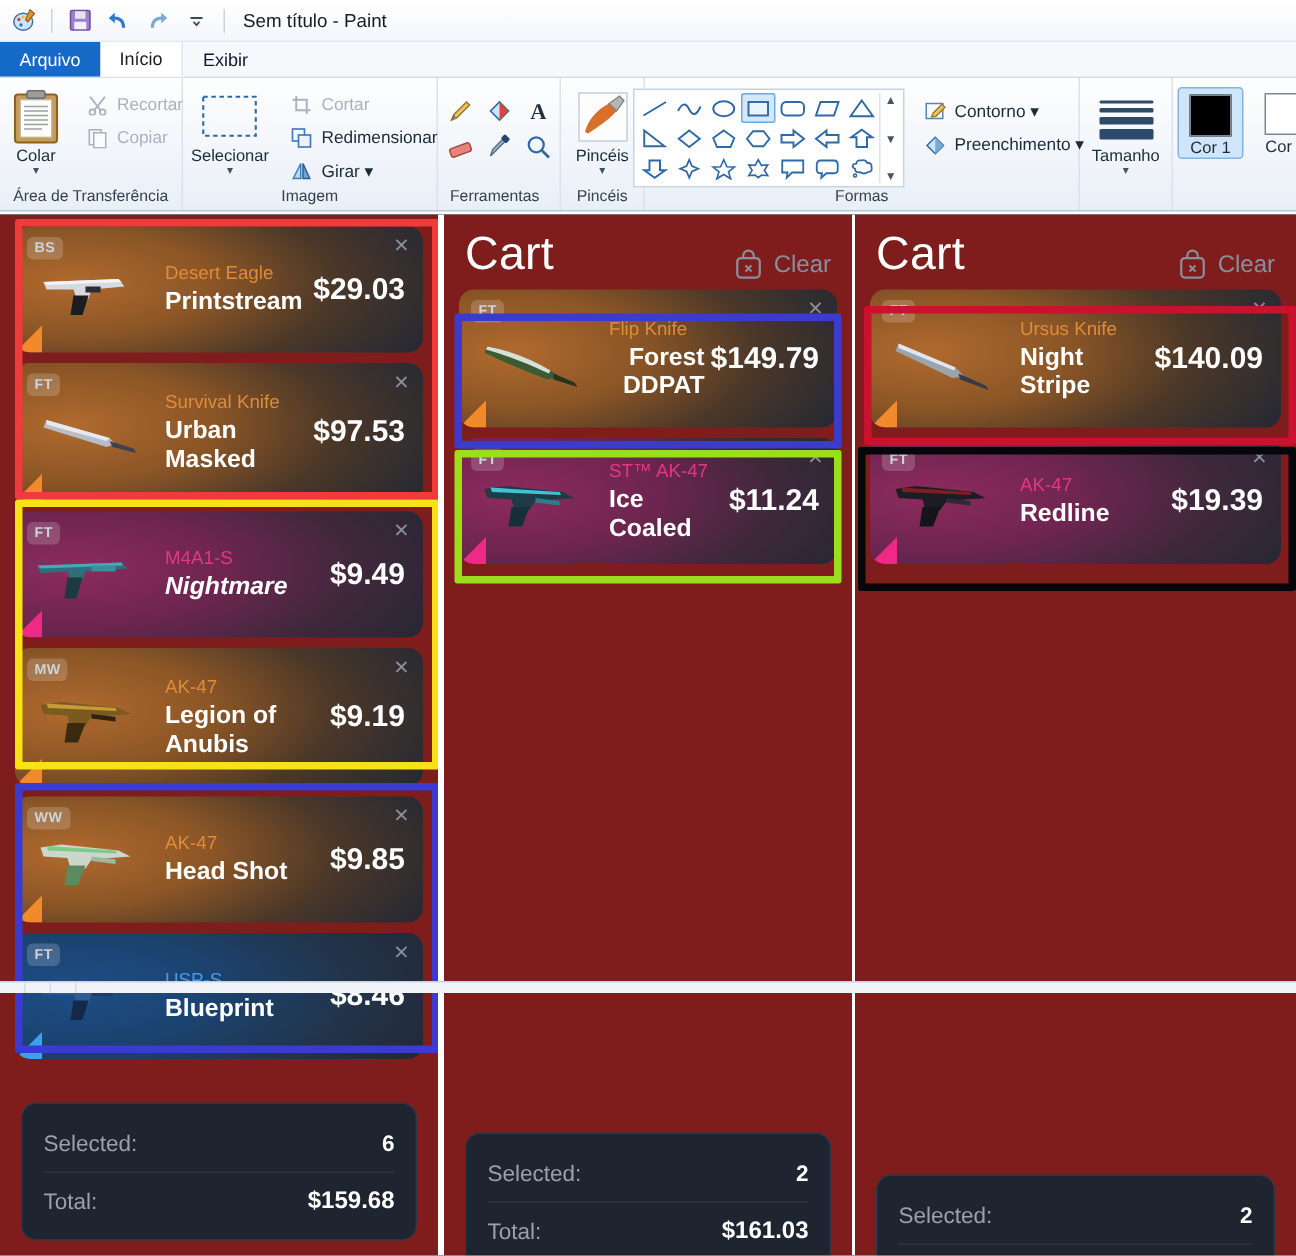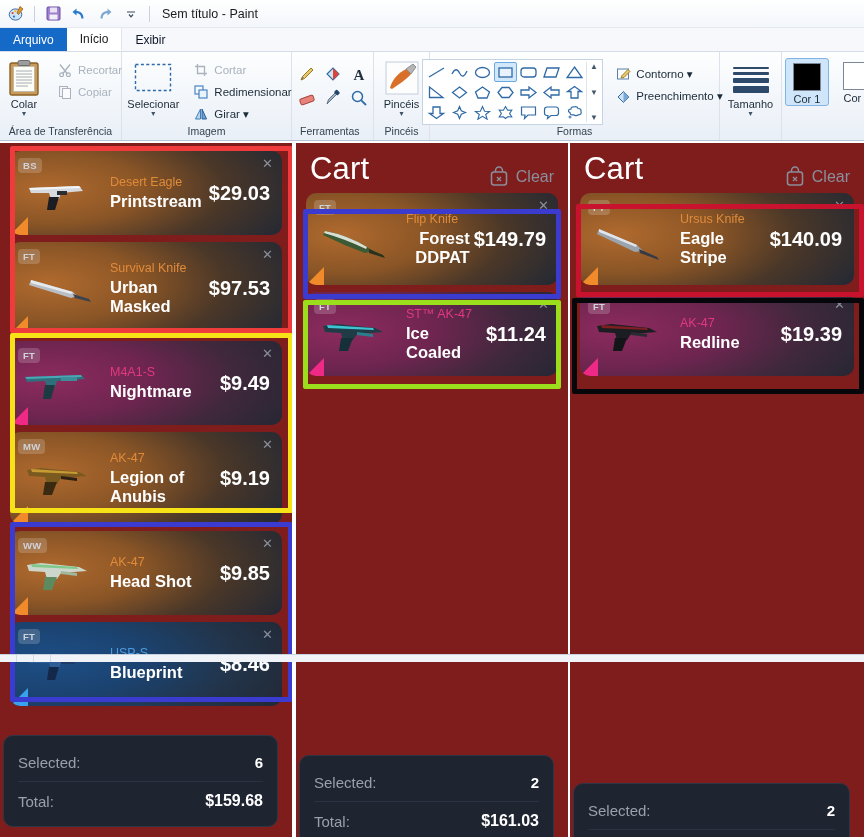--- a/index.html
+++ b/index.html
@@ -130,21 +130,21 @@
   .sub { font-size: 12.5px; margin-bottom: 3px; }
   .sub.o { color: #e08b3a; }
   .sub.p { color: #e0397f; }
   .sub.b { color: #4b9ae0; }
   .name { font-size: 16.5px; font-weight: bold; color: #ffffff; line-height: 1.12; max-width: 110px; }
   .price { font-size: 20px; font-weight: bold; color: #ffffff; white-space: nowrap; padding-left: 4px; }
 
   
   .anno { position: absolute; border-style: solid; border-radius: 2px; pointer-events: none; }
 
-  .summary { position: absolute; left: 3px; right: 14px; border: 1px solid #2e3545;
+  .summary { position: absolute; left: 14px; right: 14px; border: 1px solid #2e3545;
              border-radius: 10px; background: #1e2430; padding: 12px 14px 6px 14px; }
   .srow { display: flex; align-items: center; justify-content: space-between; padding: 6px 0 10px; }
   .srow .lbl { font-size: 15px; color: #9aa0ac; }
   .srow .val { font-size: 15px; font-weight: bold; color: #ffffff; }
   .sdiv { height: 1px; background: #2b3243; }
   .srow.total { padding-top: 10px; }
   .srow.total .lbl { color: #9aa0ac; }
   .srow.total .val { font-size: 16px; }
 
   
@@ -582,21 +582,21 @@
           <span class="thumb">
             <svg width="80" height="44" viewBox="0 0 80 44">
               <path d="M4 16 L60 14 L64 18 L36 20 L34 26 L26 26 L24 20 L6 21 Z" fill="#2f6f7c"></path>
               <path d="M4 16 L60 14 L61 16 L6 18 Z" fill="#49a7b8"></path>
               <path d="M24 24 L34 24 L30 38 L22 38 Z" fill="#1b3a42"></path>
               <rect x="40" y="16" width="16" height="4" fill="#3d8d9b"></rect>
             </svg>
           </span>
           <span class="info">
             <span class="sub p">M4A1-S</span>
-            <span class="name" style="white-space:pre-line;">Nightmare</span>
+            <span class="name" style="white-space:pre-line;font-style:italic;">Nightmare</span>
           </span>
           <span class="price">$9.49</span>
         </div>
 
         <div class="card tall r-orange">
           <span class="wear">MW</span>
           <span class="close-x">✕</span>
           <span class="corner"></span>
           <span class="thumb">
             <svg width="80" height="44" viewBox="0 0 80 44">
@@ -767,21 +767,21 @@
           <span class="corner"></span>
           <span class="thumb">
             <svg width="80" height="44" viewBox="0 0 80 44">
               <path d="M8 12 L46 28 L52 34 L44 35 L6 17 Z" fill="#9ba3ad"></path>
               <path d="M8 12 L46 28 L45 30 L8 15 Z" fill="#e2e6ec"></path>
               <path d="M48 32 L66 40 L68 43 L49 36 Z" fill="#343b47"></path>
             </svg>
           </span>
           <span class="info">
             <span class="sub o">Ursus Knife</span>
-            <span class="name" style="white-space:pre-line;">Eagle
+            <span class="name" style="white-space:pre-line;">Night
 Stripe</span>
           </span>
           <span class="price">$140.09</span>
         </div>
 
         <div class="card r-pink">
           <span class="wear">FT</span>
           <span class="close-x">✕</span>
           <span class="corner pink"></span>
           <span class="thumb">

